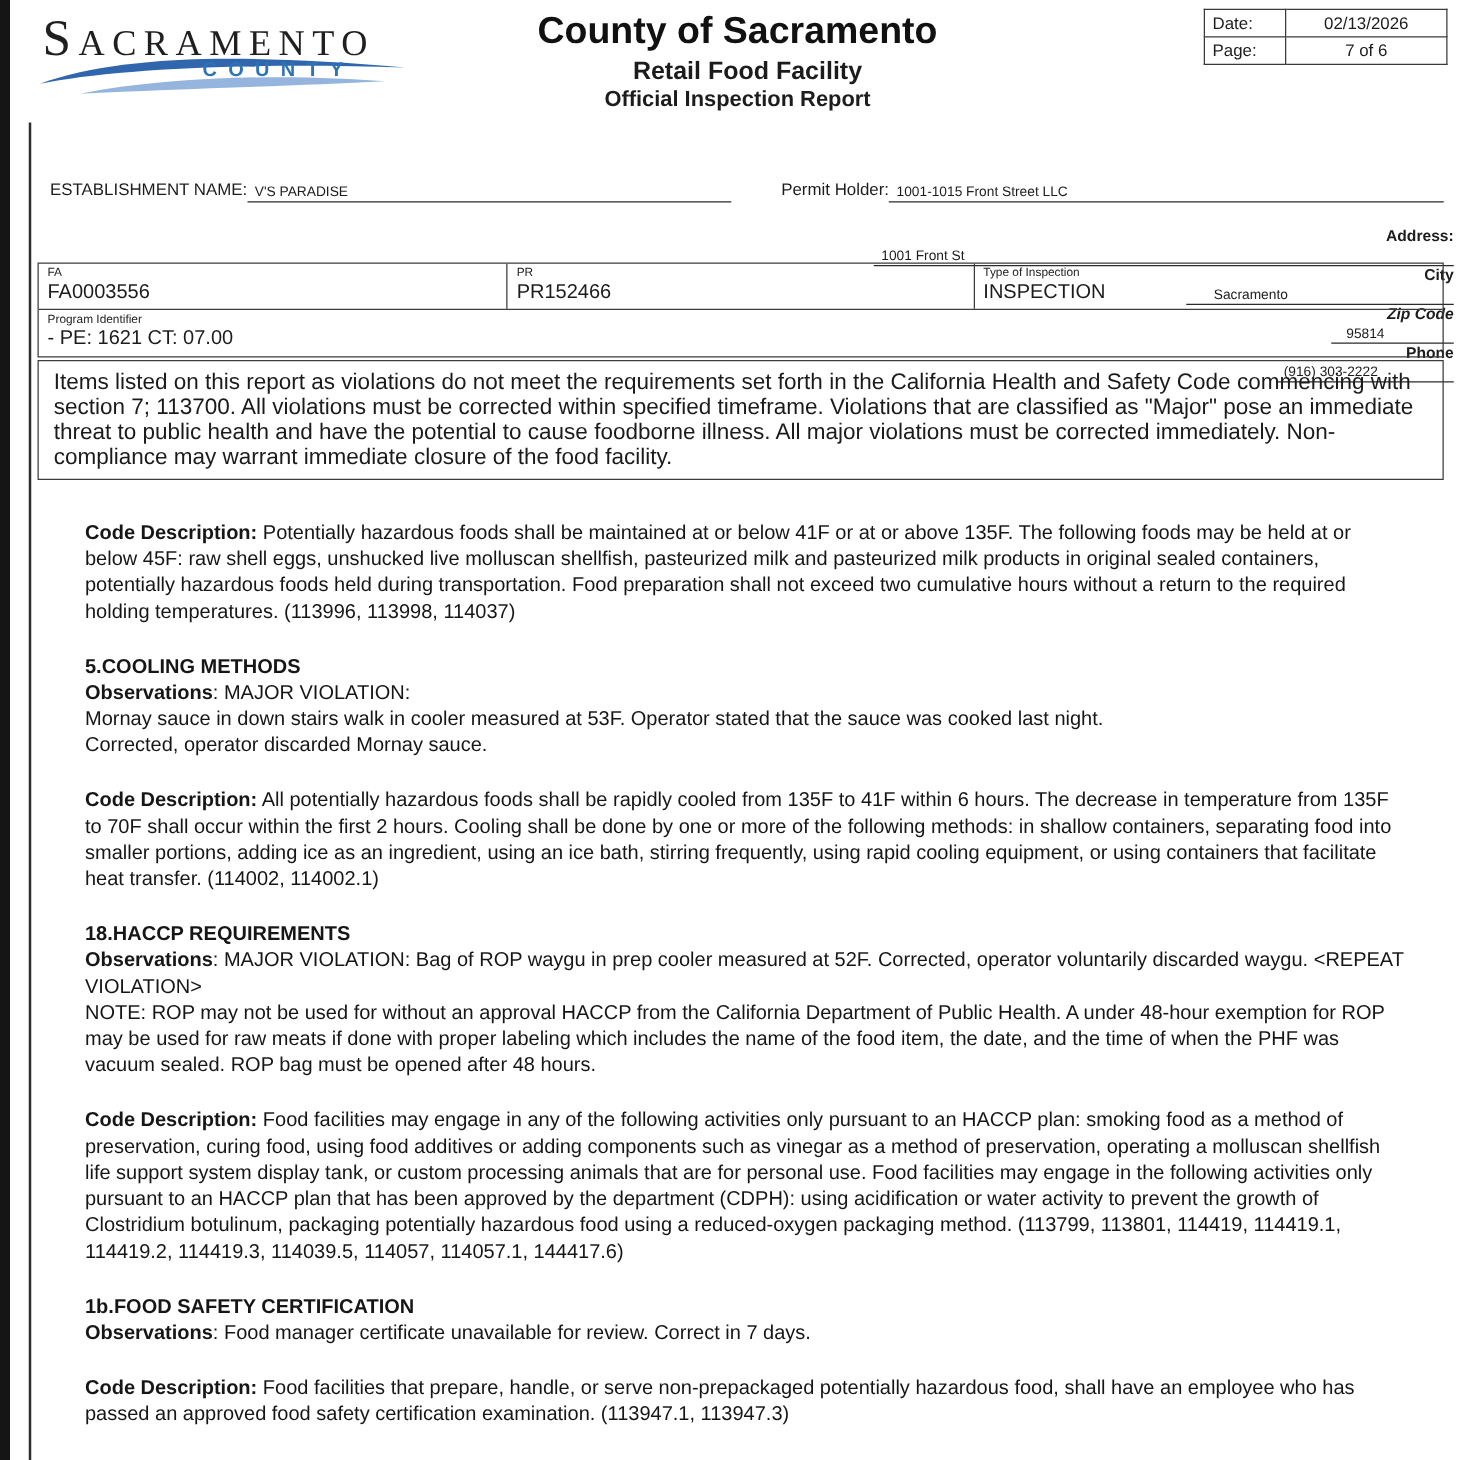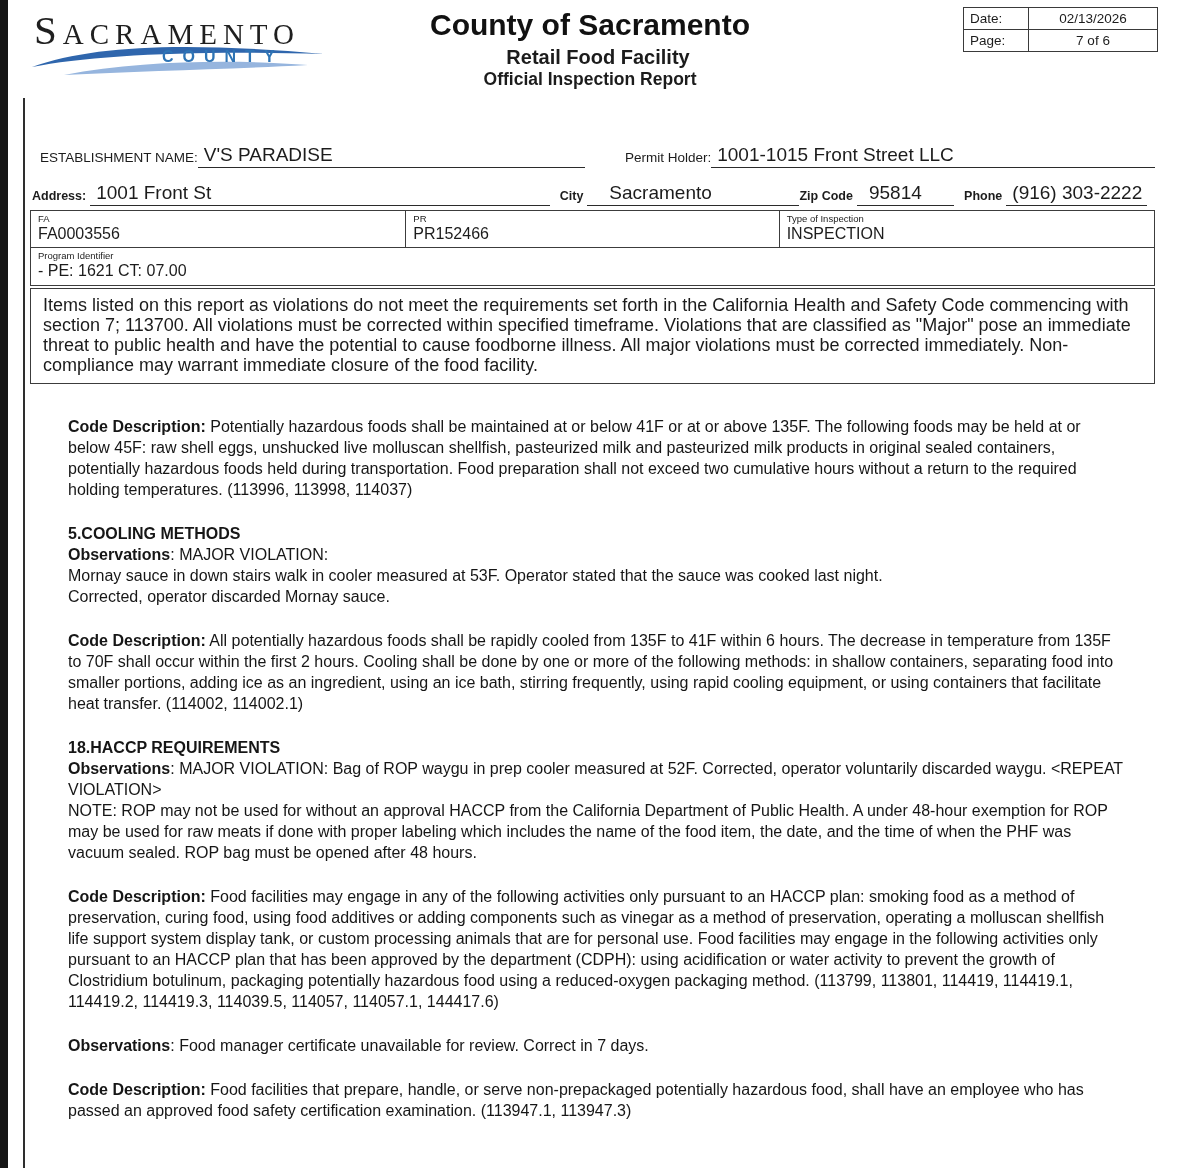--- a/index.html
+++ b/index.html
@@ -35,32 +35,32 @@
     border:1.6px solid #3a3a3a;font-size:13.5px;padding:1px 6px;height:19px;
   }
   .dp-label{width:52px;text-align:left;}
   .dp-value{width:116px;text-align:center;}
 
   
   .form-line{position:absolute;display:flex;align-items:flex-end;}
   .fl-label{font-size:13.5px;white-space:nowrap;padding-bottom:3px;}
   .fl-label-sm{font-size:12.5px;font-weight:bold;white-space:nowrap;padding-bottom:3px;}
   .fl-value{
-    font-size:19px;white-space:nowrap;border-bottom:1.8px solid #2b2b2b;
+    font-size:11px;white-space:nowrap;border-bottom:1.8px solid #2b2b2b;
     padding:0 0 1px 6px;overflow:hidden;
   }
   .row-est{left:40px;top:144px;width:1115px;}
   .v-est{width:384px;}
   .v-permit{width:441px;}
-  .row-addr{left:32px;top:182px;width:1115px;}
+  .row-addr{left:48px;top:182px;width:1115px;flex-direction:column;}
   .v-addr{width:458px;}
   .v-city{width:192px;padding-left:22px;}
   .v-zip{width:86px;padding-left:12px;}
   .v-phone{width:136px;}
-  .ml40{margin-left:40px;} .ml10{margin-left:10px;} .ml12{} .ml4{margin-left:4px;}
+  .ml40{margin-left:40px;} .ml10{margin-left:10px;} .ml12{font-style:italic;} .ml4{margin-left:4px;}
 
   
   .ftable{position:absolute;left:30px;top:210px;width:1125px;border:1.6px solid #3c3c3c;box-sizing:border-box;}
   .ft-row1{display:flex;}
   .ft-cell{width:375px;box-sizing:border-box;padding:2px 7px 4px 7px;}
   .ft-cell.mid{border-left:1.6px solid #3c3c3c;border-right:1.6px solid #3c3c3c;}
   .ft-tiny{font-size:9.5px;color:#222;}
   .ft-val{font-size:16px;margin-top:1px;}
   .ft-row2{border-top:1.6px solid #3c3c3c;padding:2px 7px 5px 7px;}
 
@@ -182,20 +182,21 @@
       <span class="b">Observations</span><span>: MAJOR VIOLATION: Bag of ROP waygu in prep cooler measured at 52F. Corrected, operator voluntarily discarded waygu. &lt;REPEAT VIOLATION&gt;</span>
     </div>
     <div>NOTE: ROP may not be used for without an approval HACCP from the California Department of Public Health. A under 48-hour exemption for ROP may be used for raw meats if done with proper labeling which includes the name of the food item, the date, and the time of when the PHF was vacuum sealed. ROP bag must be opened after 48 hours.</div>
   </div>
 
   <div class="blk">
     <span class="b">Code Description:</span><span> Food facilities may engage in any of the following activities only pursuant to an HACCP plan: smoking food as a method of preservation, curing food, using food additives or adding components such as vinegar as a method of preservation, operating a molluscan shellfish life support system display tank, or custom processing animals that are for personal use. Food facilities may engage in the following activities only pursuant to an HACCP plan that has been approved by the department (CDPH): using acidification or water activity to prevent the growth of Clostridium botulinum, packaging potentially hazardous food using a reduced-oxygen packaging method. (113799, 113801, 114419, 114419.1, 114419.2, 114419.3, 114039.5, 114057, 114057.1, 144417.6)</span>
   </div>
 
   <div class="blk">
+    <div class="vh">1b.FOOD SAFETY CERTIFICATION</div>
     <div>
       <span class="b">Observations</span><span>: Food manager certificate unavailable for review. Correct in 7 days.</span>
     </div>
   </div>
 
   <div class="blk">
     <span class="b">Code Description:</span><span> Food facilities that prepare, handle, or serve non-prepackaged potentially hazardous food, shall have an employee who has passed an approved food safety certification examination. (113947.1, 113947.3)</span>
   </div>
 
 </div>

